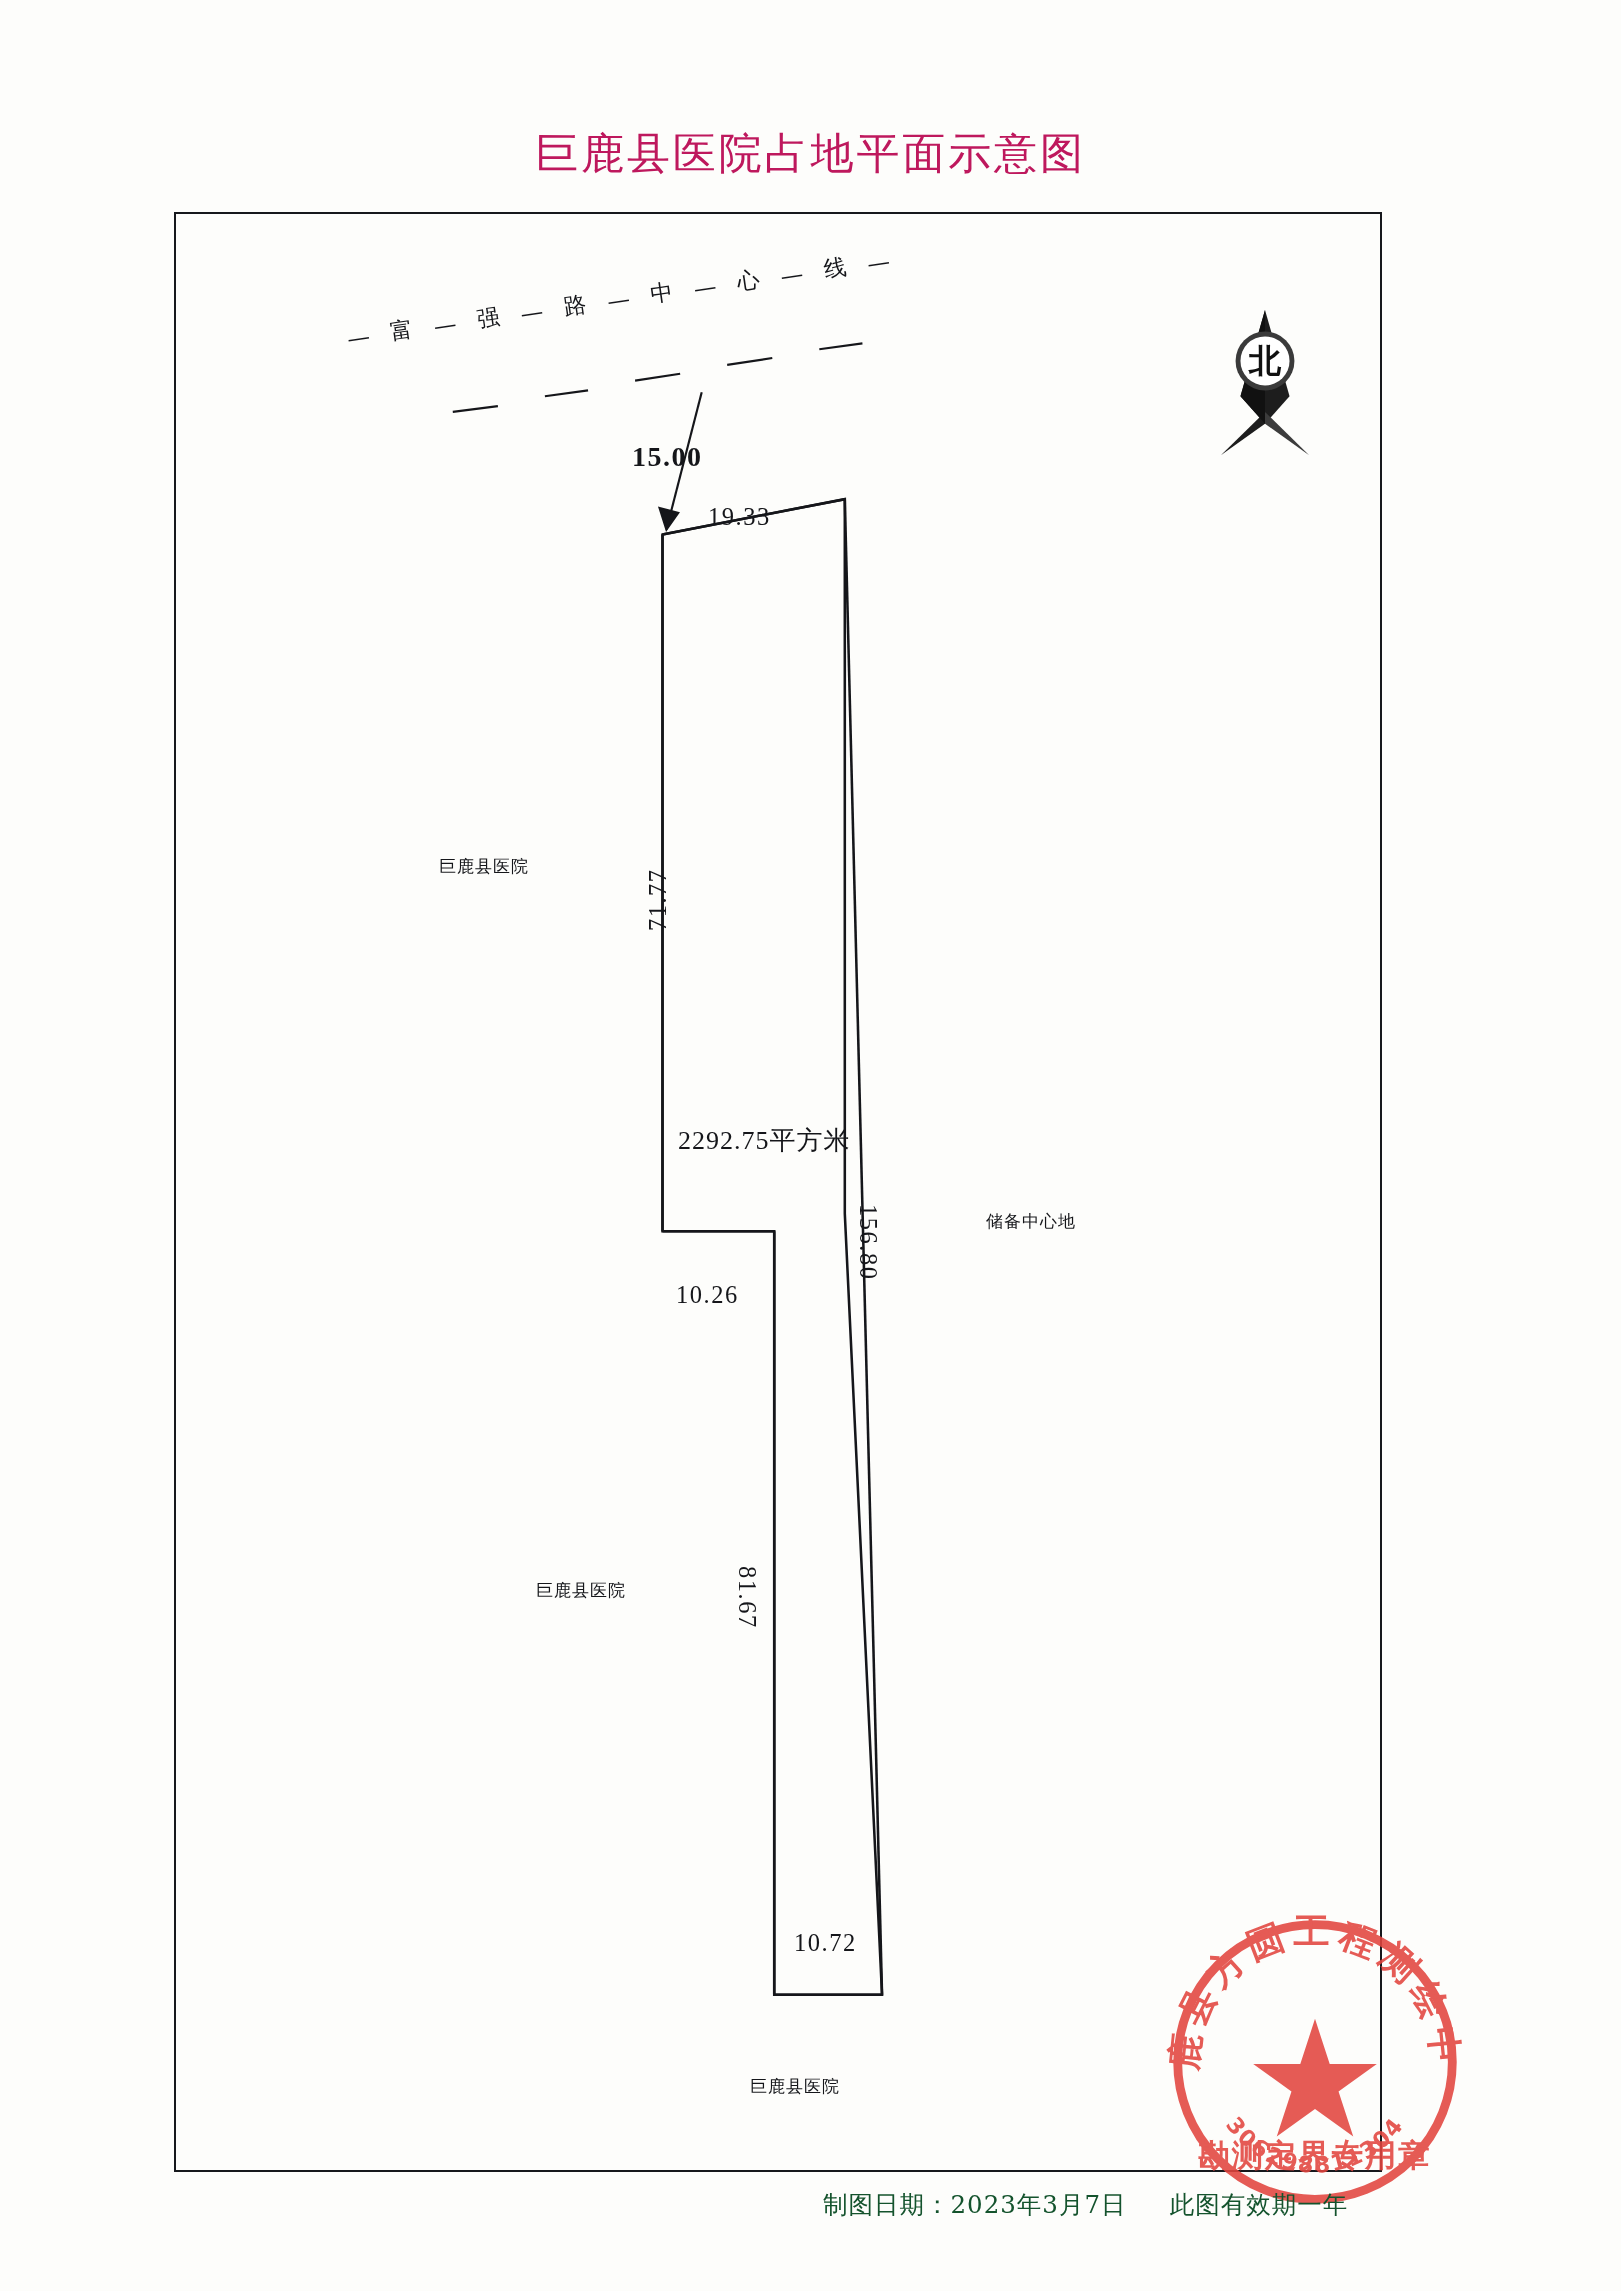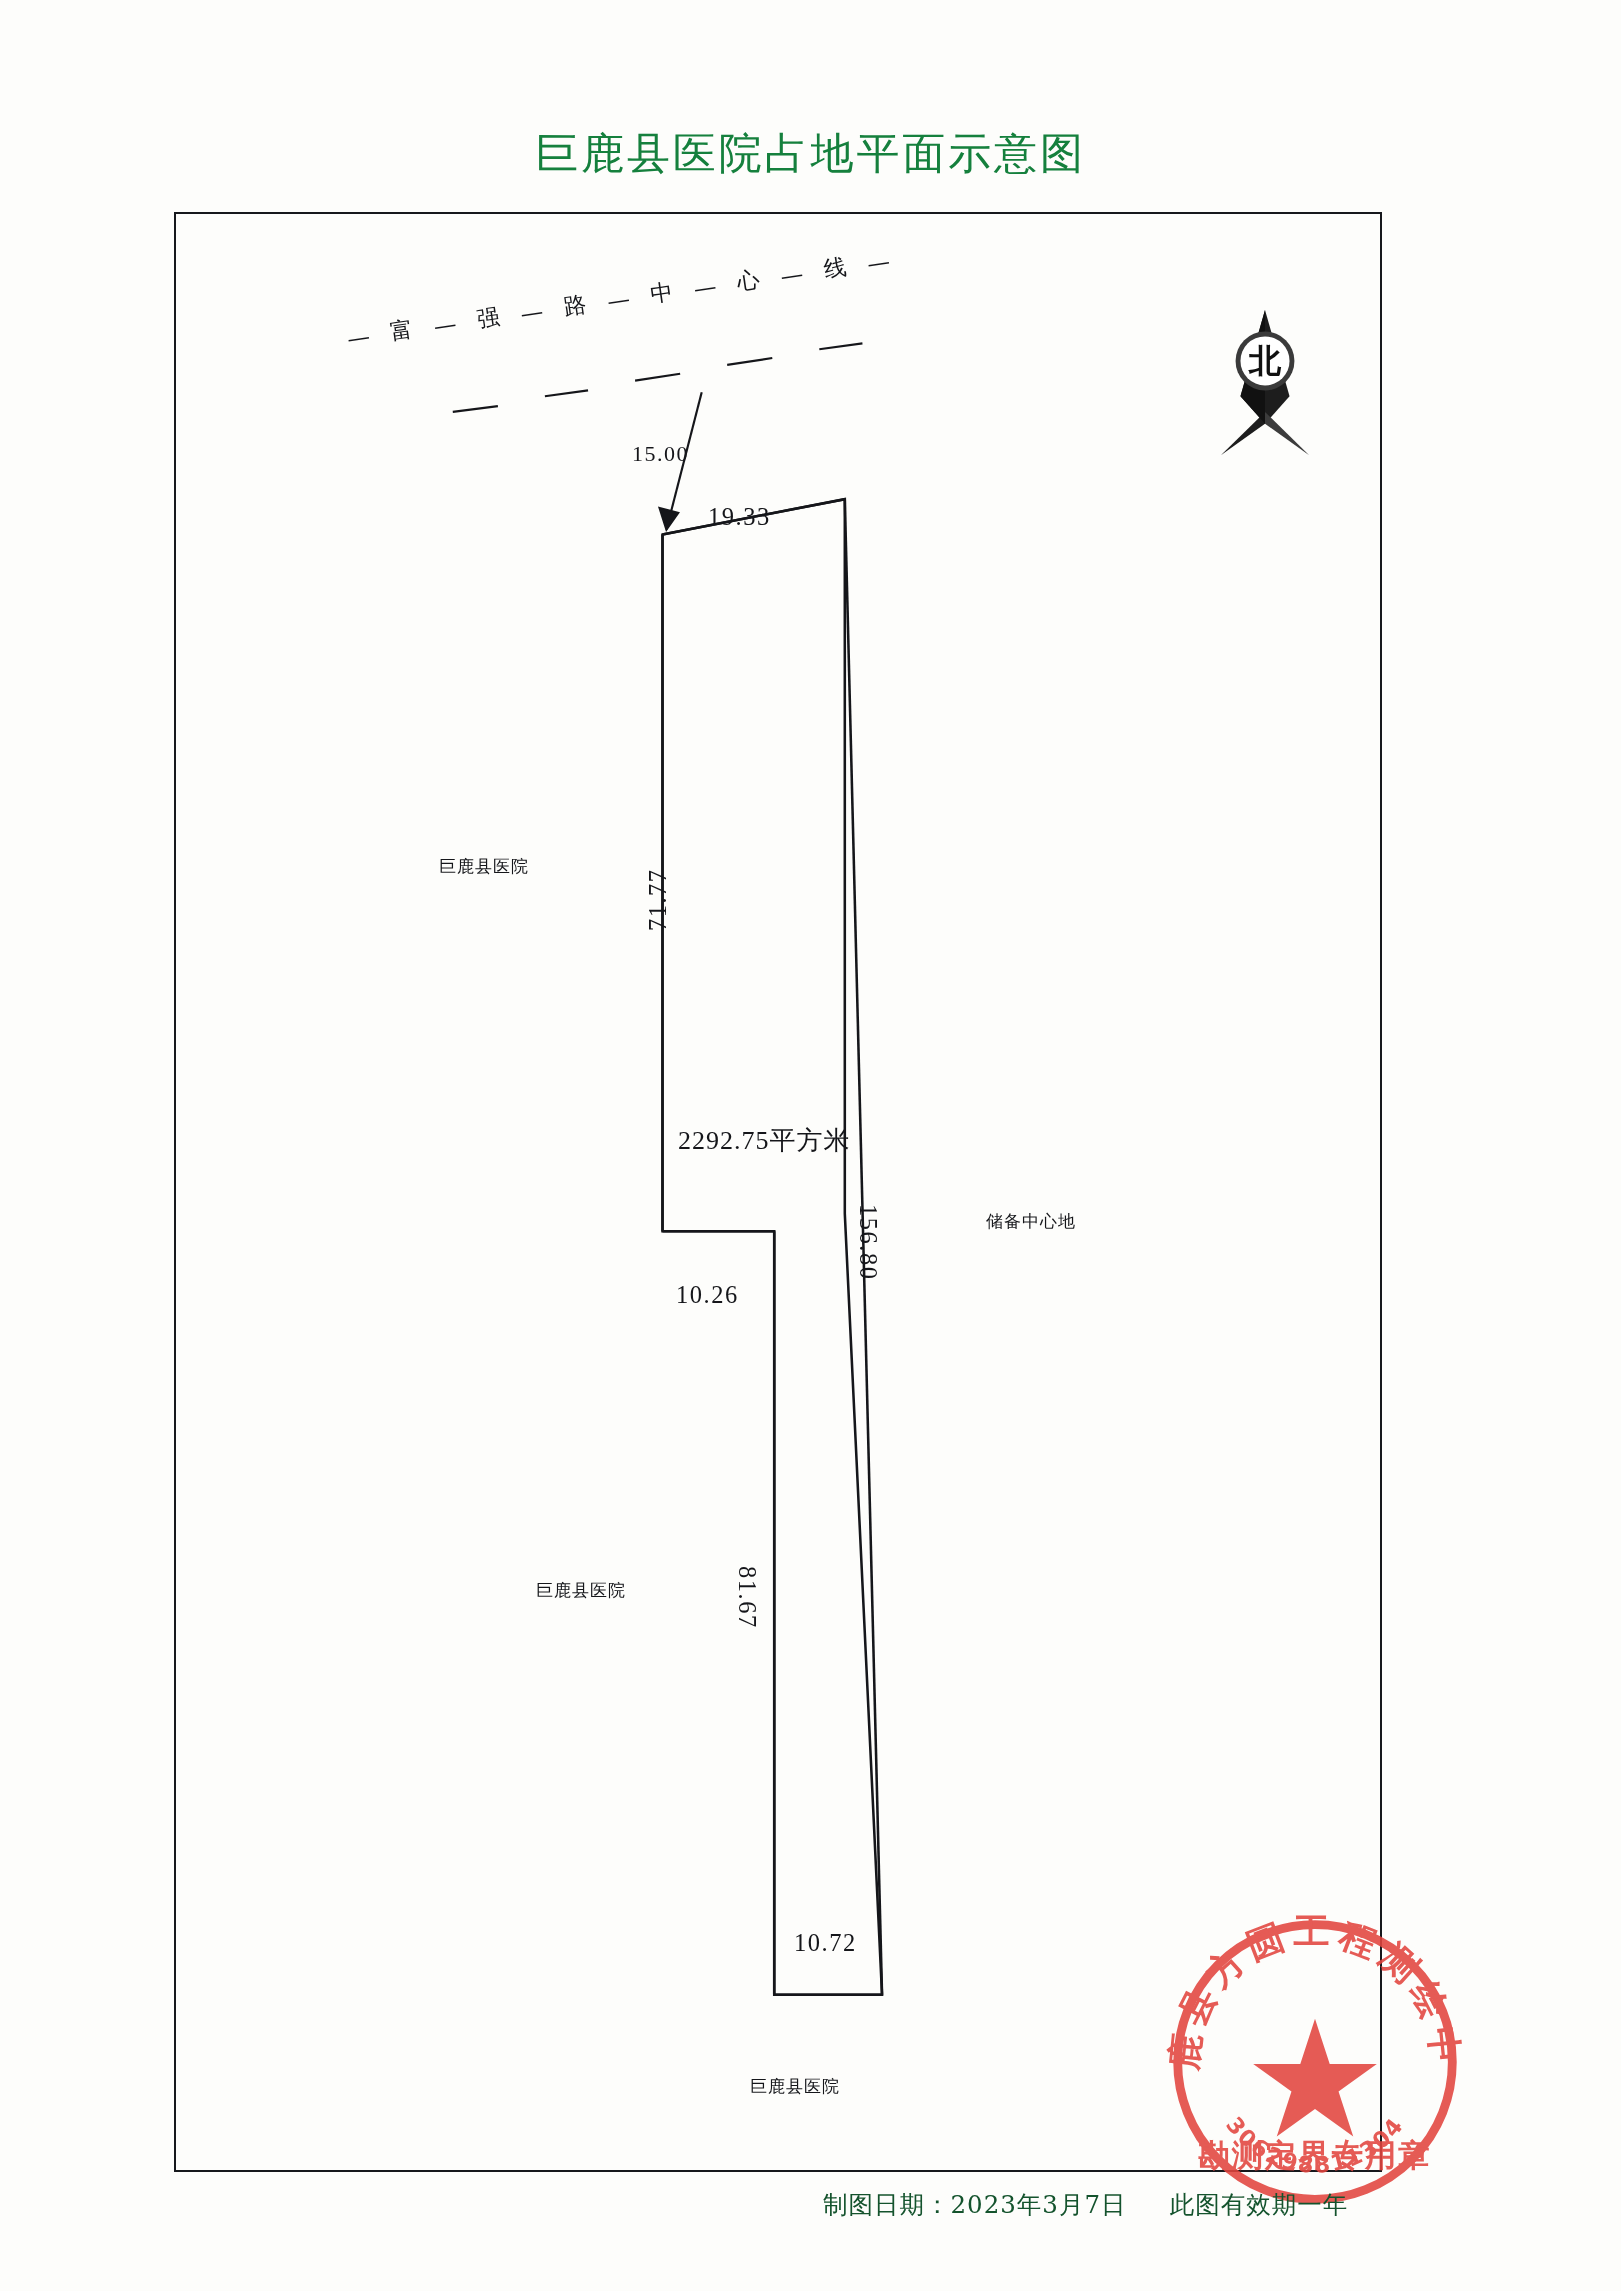--- a/index.html
+++ b/index.html
@@ -23,21 +23,21 @@
   
   #doc-title {
     position: absolute;
     top: 125px;
     left: 0;
     width: 1621px;
     text-align: center;
     font-size: 43px;
     letter-spacing: 2.9px;
     font-weight: 500;
-    color: #15803d;
+    color: #be185d;
     font-family: "DejaVu Serif", "Liberation Serif", serif;
   }
 
   
   #frame {
     position: absolute;
     left: 174px;
     top: 212px;
     width: 1208px;
     height: 1960px;
@@ -66,22 +66,22 @@
   .cn {
     font-family: "DejaVu Serif", "Liberation Serif", serif;
     font-size: 17px;
     letter-spacing: 1px;
   }
   .num {
     font-size: 24.5px;
     letter-spacing: 1.5px;
   }
   .num-bold {
-    font-size: 22px;
-    font-weight: normal;
+    font-size: 28px;
+    font-weight: bold;
     letter-spacing: 1.5px;
   }
   .area-txt {
     font-size: 26px;
     letter-spacing: 1px;
     font-family: "Liberation Serif", "DejaVu Serif", serif;
   }
   .rot-cw {  
     transform: rotate(90deg);
     transform-origin: left top;

